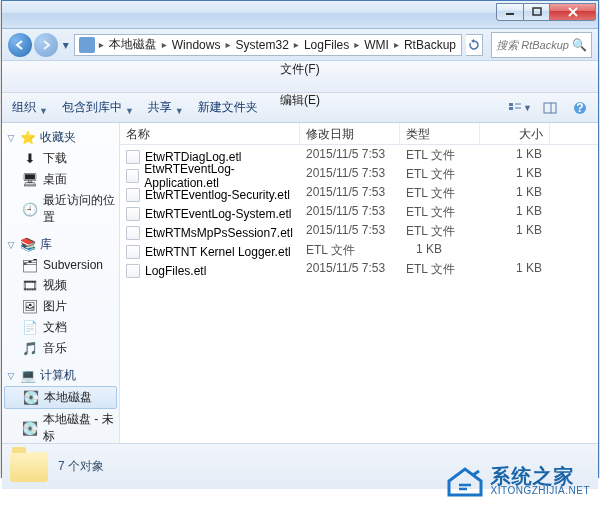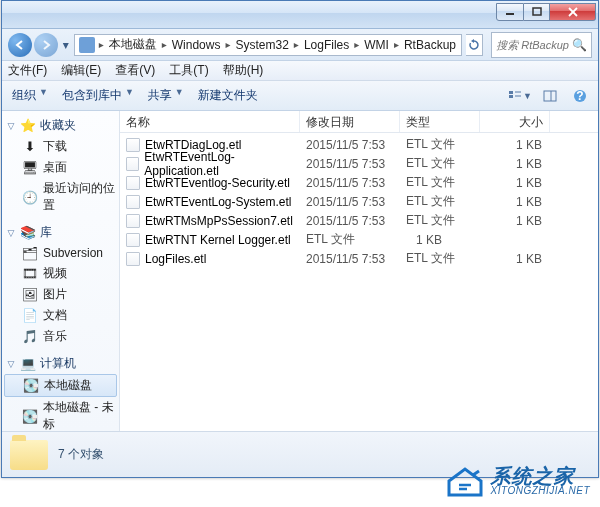--- a/index.html
+++ b/index.html
@@ -22,57 +22,57 @@
 .nav-dd { width: 10px; display:flex; align-items:center; justify-content:center; color:#3b5d86; }
 .breadcrumb { flex: 1; height: 22px; border: 1px solid #a9b9cd; background: #fff; display: flex; align-items: center; padding: 0 2px; }
 .bc-icon { width: 16px; height:16px; background:#6ea0d8; margin:0 2px; border-radius:2px; }
 .bc-sep { color:#555; margin:0 2px; font-size:10px; }
 .bc-item { color:#222; padding:0 3px; white-space:nowrap; }
 .bc-refresh { width:22px; height:22px; border:1px solid #a9b9cd; border-left:none; display:flex; align-items:center; justify-content:center; background:#fff; }
 .searchbox { width: 128px; height: 26px; border: 1px solid #a9b9cd; background: #fff; display: flex; align-items: center; padding: 0 4px; margin-left:4px; }
 .searchbox input { border: none; outline: none; width: 100%; font-style: italic; color: #888; font-size:11px; }
 .search-icon { color:#5a7ca8; margin-left:2px; }
 
-.menubar { height: 20px; background: linear-gradient(#f6f9fd,#e7eef8); display: flex; align-items: center; padding: 0 6px; gap: 14px; border-bottom: 1px solid #d0dbe9; }
+.menubar { height: 32px; background: linear-gradient(#f6f9fd,#e7eef8); display: flex; align-items: center; padding: 0 6px; gap: 14px; border-bottom: 1px solid #d0dbe9; flex-direction: column; }
 .menubar span { color:#222; }
 
 .toolbar { height: 30px; background: linear-gradient(#f3f7fc,#e2ecf7); display: flex; align-items: center; padding: 0 6px; gap: 6px; border-bottom: 1px solid #c3d3e6; }
-.tool-item { display:flex; align-items:flex-start; gap:3px; color:#15396f; padding:2px 4px; }
+.tool-item { display:flex; align-items:flex-end; gap:3px; color:#15396f; padding:2px 4px; }
 .tool-sep { font-size:9px; color:#4a6a95; }
 .toolbar .spacer{flex:1;}
 .tool-icon-btn { width:24px; height:22px; display:flex; align-items:center; justify-content:center; color:#3a5f8e; }
 
 .body { display: flex; height: 320px; }
 .sidebar { width: 118px; border-right: 1px solid #dce4ee; overflow: hidden; background: linear-gradient(#fcfdff,#f3f7fc); padding: 4px 0; }
 .sb-group { margin-bottom: 6px; }
 .sb-head { display:flex; align-items:center; gap:4px; padding:2px 4px; color:#1b3a64; font-weight:400; }
 .sb-head .tri { font-size:9px; color:#5a7ca8; width:10px; text-align:center; }
 .sb-item { display:flex; align-items:center; gap:5px; padding:2px 4px 2px 20px; color:#222; }
 .sb-item.sel { background: linear-gradient(#eaf2fc,#d7e7f8); border:1px solid #a9c7e8; border-radius:2px; margin:0 2px; padding-left:18px; }
 .sb-ic { width:16px; height:16px; display:flex; align-items:center; justify-content:center; font-size:13px; }
 
 .content { flex:1; background:#fff; }
 .col-head { display:flex; height:22px; border-bottom:1px solid #e2e8f0; }
 .col-head div { padding:3px 6px; color:#333; border-right:1px solid #e8edf4; }
 .c-name{width:180px;} .c-date{width:100px;} .c-type{width:80px;} .c-size{width:70px; text-align:right;}
 .rows { padding-top:2px; }
-.row { display:flex; height:19px; align-items:center; }
+.row { display:flex; height:19px; }
 .row .c-name{display:flex; align-items:center; gap:5px; padding-left:6px;}
 .row .c-date,.row .c-type{padding-left:6px; color:#555;}
 .row .c-size{color:#555; padding-right:8px;}
 .file-ic { width:14px; height:14px; border:1px solid #bfc8d4; background:linear-gradient(#fff,#f0f3f7); border-radius:1px; }
 
 .statusbar { height:46px; border-top:1px solid #d0dbe9; background:linear-gradient(#f1f5fb,#e4ecf6); display:flex; align-items:center; padding:4px 8px; gap:10px; }
 .folder-ic { width:38px; height:30px; background:linear-gradient(#fef3c2,#f7dd88); border-radius:2px 2px 3px 3px; position:relative; }
 .folder-ic:before { content:""; position:absolute; top:-5px; left:2px; width:14px; height:6px; background:#f7dd88; border-radius:2px 2px 0 0; }
 .status-text { color:#34506f; }
 
 .watermark { position:absolute; right:10px; bottom:8px; display:flex; align-items:center; gap:6px; color:#1a64a8; }
 .wm-logo { width:40px; height:36px; }
-.wm-text { display:flex; flex-direction:column; line-height:1;font-style:italic; }
+.wm-text { display:flex; flex-direction:column; line-height:1; }
 .wm-big { font-size:20px; font-weight:bold; letter-spacing:1px; }
 .wm-small { font-size:10px; letter-spacing:.5px; color:#2a6aa8; }
 </style>
 </head>
 <body>
 
 <div class="window">
 
   <div class="titlebar">
     <div class="spacer"></div>

